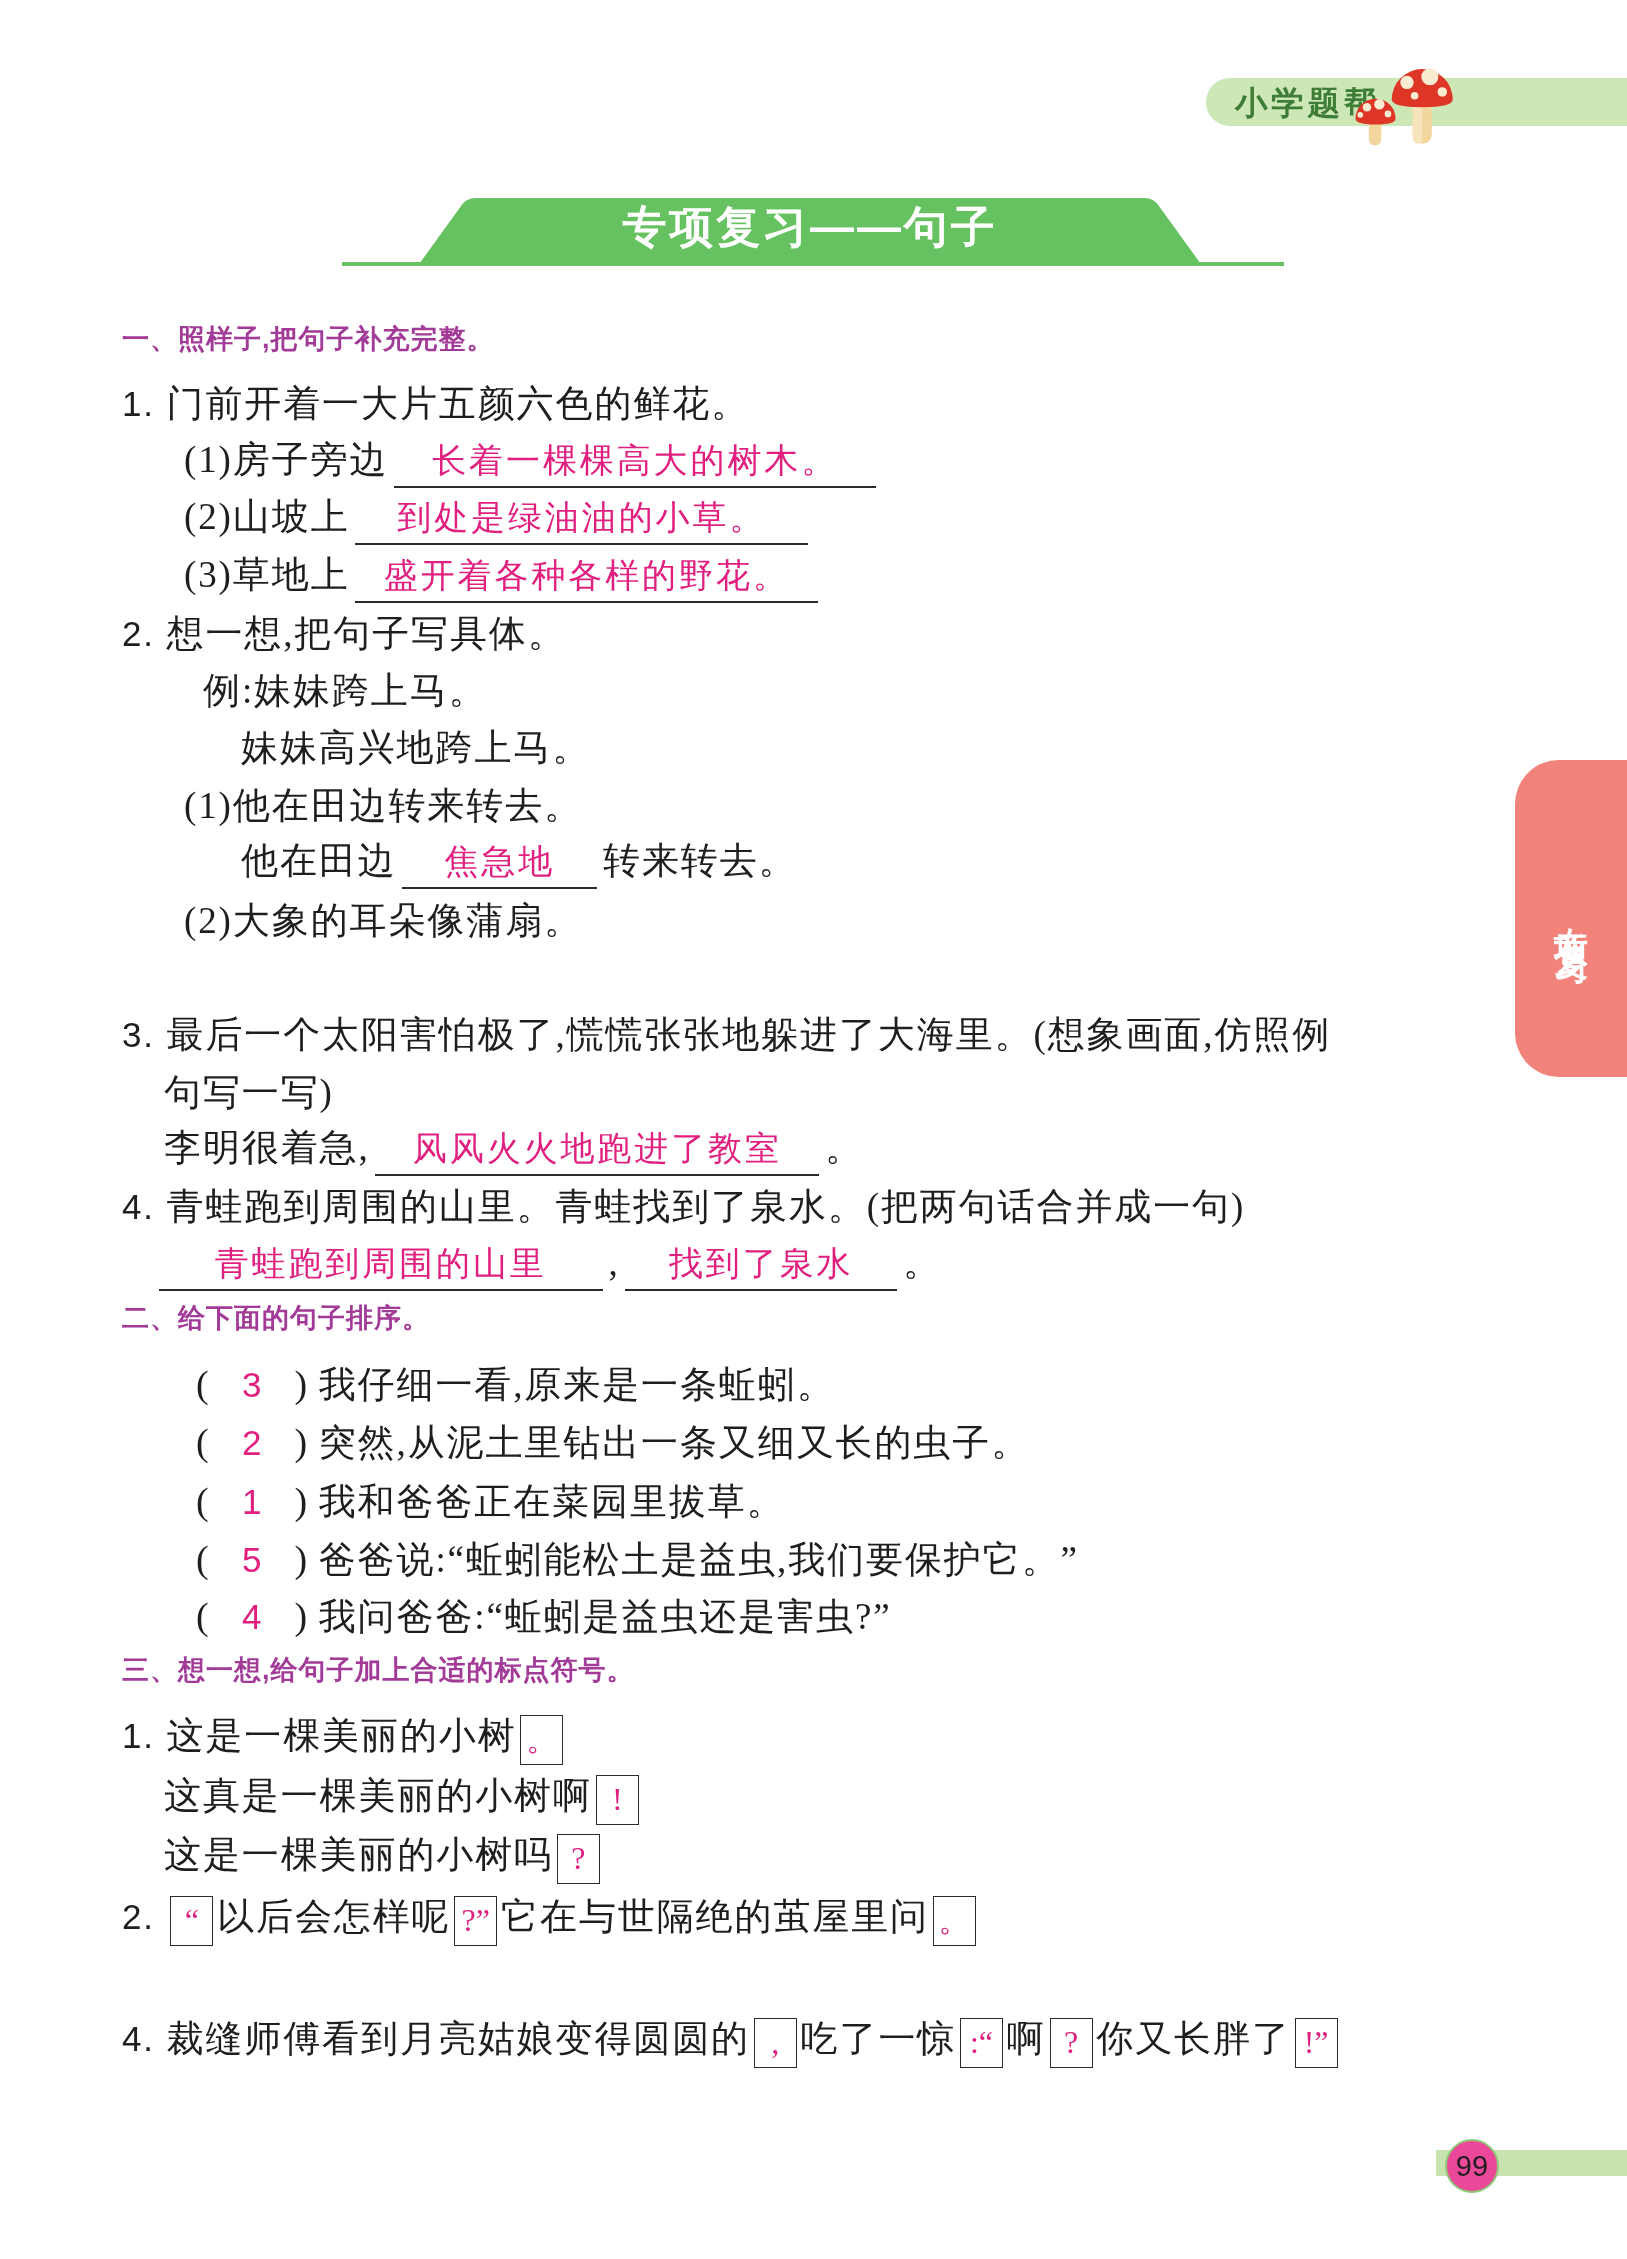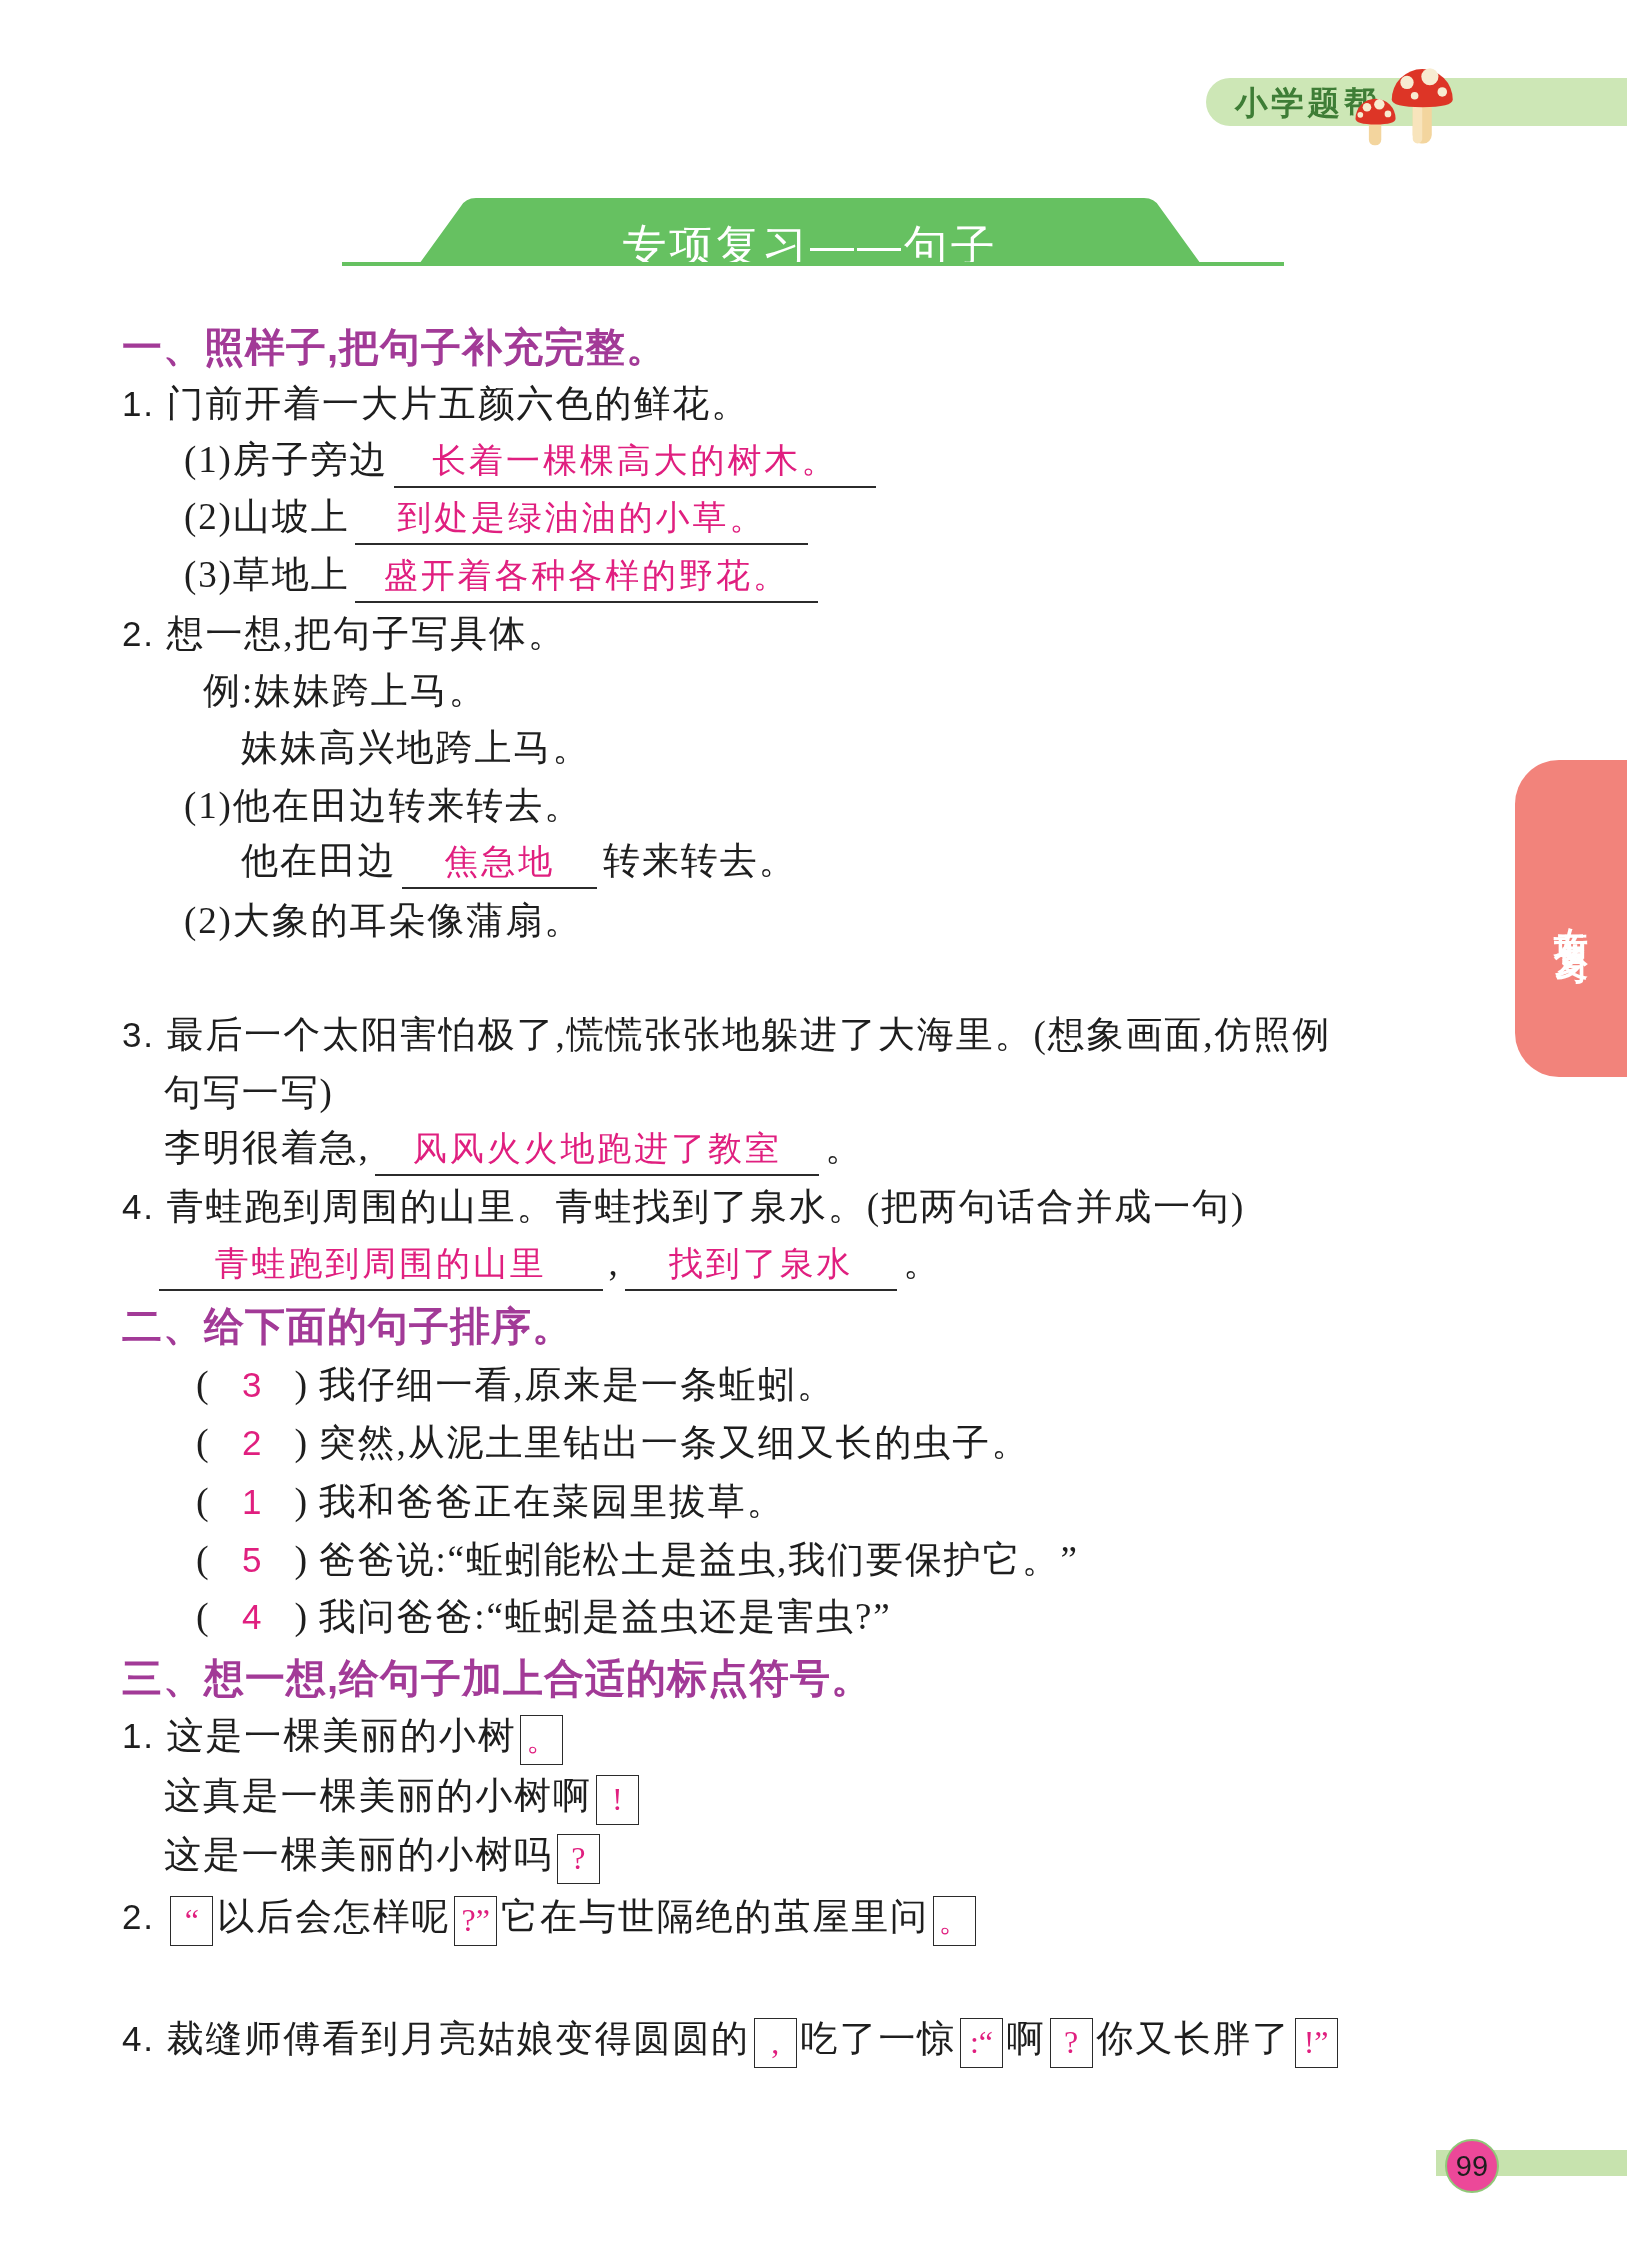--- a/index.html
+++ b/index.html
@@ -10,43 +10,43 @@
   .brand-bar{position:absolute;left:1206px;top:78px;width:422px;height:48px;
              background:#cde7b6;border-radius:25px 0 0 25px;}
   .brand-text{position:absolute;left:1235px;top:84px;width:191px;height:38px;
               font-family:"Liberation Sans",sans-serif;font-weight:700;font-size:32.5px;
               color:#3e7d36;letter-spacing:3.8px;line-height:38px;}
   .mushrooms{position:absolute;left:1346px;top:48px;width:122px;height:107px;}
 
   
   .banner{position:absolute;left:411px;top:195px;width:798px;height:71px;}
   .banner svg{position:absolute;left:0;top:0;width:798px;height:71px;}
-  .banner-title{position:absolute;left:0;top:22px;width:798px;text-align:center;
-                font-family:"Liberation Sans",sans-serif;font-weight:400;font-size:44px;
+  .banner-title{position:absolute;left:0;top:3px;width:798px;text-align:center;
+                font-family:"Liberation Sans",sans-serif;font-weight:700;font-size:44px;
                 color:#ffffff;letter-spacing:2.9px;}
   .banner-underline{position:absolute;left:342px;top:262px;width:942px;height:3.8px;background:#66c161;}
 
   
   .side-tab{position:absolute;left:1515px;top:760px;width:113px;height:317px;background:#f2837b;
             border-radius:44px 0 0 44px;writing-mode:vertical-rl;text-orientation:upright;
             display:flex;align-items:center;justify-content:center;
             font-family:"Liberation Sans",sans-serif;font-weight:700;font-size:34px;color:#ffffff;
             letter-spacing:9.6px;}
 
   
   .footer-bar{position:absolute;left:1436px;top:2150px;width:192px;height:26px;background:#c7e3ae;}
   .page-circle{position:absolute;left:1445px;top:2139px;width:54px;height:54px;border-radius:50%;
                background:#ec4899;border:2.9px solid #90c878;box-sizing:border-box;z-index:2;
                display:flex;align-items:center;justify-content:center;
                font-family:"Liberation Sans",sans-serif;font-size:29px;color:#1e1e1e;}
 
   
   .ln{position:absolute;white-space:nowrap;font-size:37px;color:#1e1e1e;line-height:1.2;
       letter-spacing:1.9px;}
-  .hd{font-family:"Liberation Sans",sans-serif;font-weight:700;color:#a23a97;font-size:40px;
+  .hd{font-family:"Liberation Sans",sans-serif;font-weight:700;color:#a23a97;font-size:27px;
       letter-spacing:1px;}
   .num{font-family:"Liberation Sans",sans-serif;font-size:35px;margin-right:11.5px;}
   .blank{display:inline-block;border-bottom:2.9px solid #2b2b2b;text-align:center;
          padding:0 11.5px 3.8px 11.5px;margin:0 5.7px;}
   .ans{color:#e01f7f;font-size:34px;letter-spacing:2.9px;}
   .paren{font-size:38px;}
   .onum{color:#e01f7f;display:inline-block;width:84px;text-align:center;font-size:35px;
         font-family:"Liberation Sans",sans-serif;}
   .rtext{margin-left:9.6px;}
   .pbox{display:inline-flex;align-items:center;justify-content:center;min-width:43px;height:50px;

